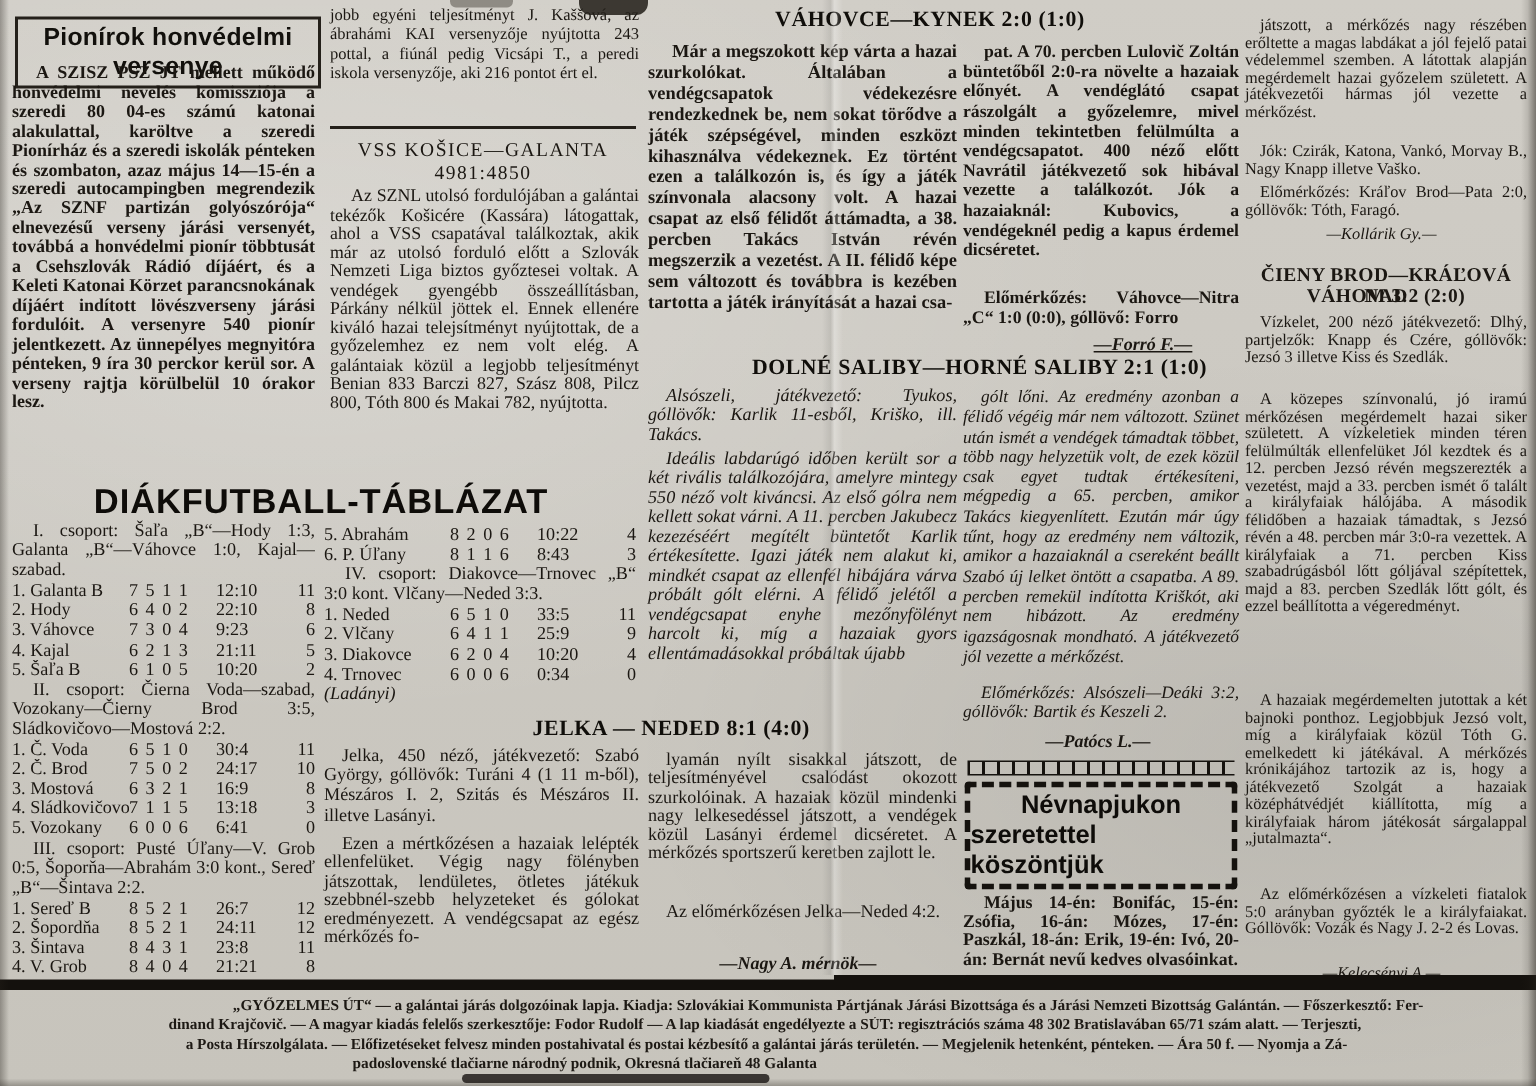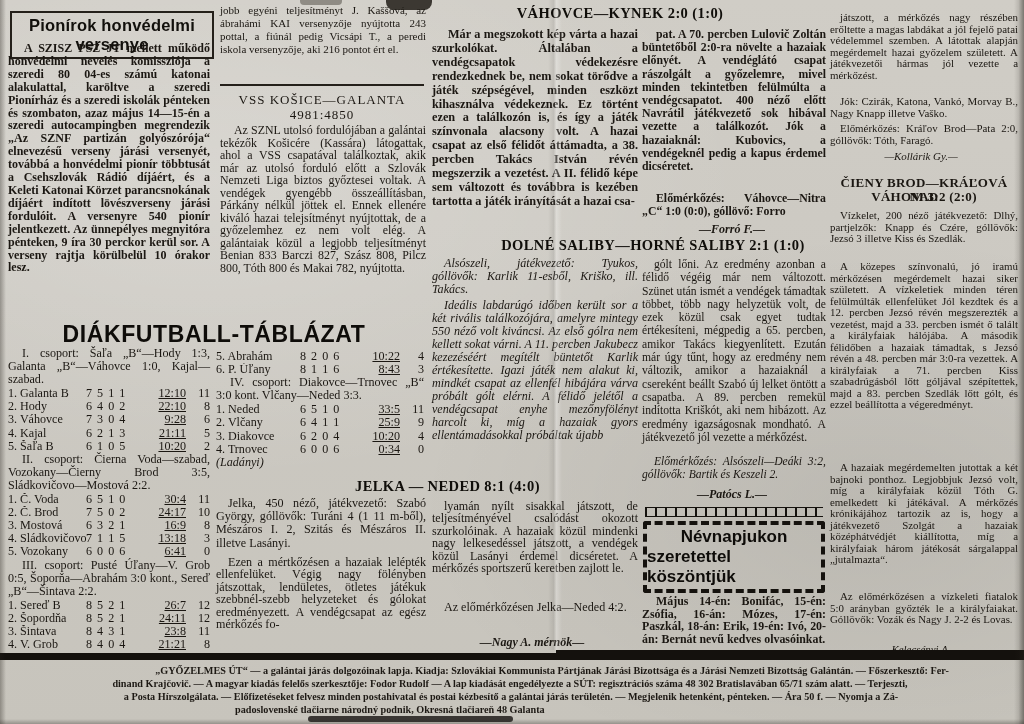--- a/index.html
+++ b/index.html
@@ -29,32 +29,32 @@
   .col1-body{font-size:12px;line-height:12.9px;font-weight:bold;text-indent:16px;}
   .col2-top{font-size:11px;line-height:13px;}
   .vss-head{font-size:13px;letter-spacing:1px;}
   .vss-body{font-size:11.9px;line-height:12.5px;text-indent:14px;}
 
   .tblock{font-size:12.1px;line-height:13.1px;}
   .tintro{text-indent:14px;text-align:justify;margin:0 0 1px 0;}
   .trow{display:flex;white-space:nowrap;}
   .t-team{flex:1;overflow:hidden;}
   .t-rec{width:58px;letter-spacing:1px;}
-  .t-goals{width:42px;text-align:right;text-decoration:underline;}
+  .t-goals{width:42px;text-align:left;}
   .t-pts{width:24px;text-align:right;}
   .t-sign{font-style:italic;padding-right:14px;}
 
   .vah-left{font-size:12.3px;line-height:13.9px;font-weight:bold;text-indent:16px;}
   .vah-right{font-size:11.8px;line-height:13.2px;font-weight:bold;text-indent:14px;}
   .pre-line{font-size:11.8px;line-height:13px;font-weight:bold;text-indent:14px;}
   .sign-line{font-size:12px;font-style:italic;font-weight:bold;}
 
   .dolne-lead{font-size:12.1px;line-height:13.2px;font-style:italic;text-indent:12px;}
   .dolne-left{font-size:12.1px;line-height:13px;font-style:italic;text-indent:12px;}
-  .dolne-right{font-size:11.6px;line-height:13.3px;text-indent:12px;}
+  .dolne-right{font-size:11.6px;line-height:13.3px;font-style:italic;text-indent:12px;}
   .dolne-pre{font-size:11.6px;line-height:13px;font-style:italic;text-indent:12px;}
 
   .jelka-lead{font-size:12.1px;line-height:13.2px;text-indent:12px;}
   .jelka-body{font-size:12.1px;line-height:12.4px;text-indent:12px;}
 
   .c5{font-size:10.9px;line-height:11.5px;}
   .c5 p{margin:0;text-indent:10px;text-align:justify;}
   .cieny-title{font-family:"Liberation Serif",serif;font-weight:bold;font-size:13px;line-height:14px;letter-spacing:.3px;}
 
   .squares{height:8px;border-top:1.6px solid #15120e;border-bottom:1.6px solid #15120e;
@@ -105,21 +105,21 @@
         <div class="trow">
           <span class="t-team">2. Hody</span>
           <span class="t-rec">6 4 0 2</span>
           <span class="t-goals">22:10</span>
           <span class="t-pts">8</span>
         </div>
 
         <div class="trow">
           <span class="t-team">3. Váhovce</span>
           <span class="t-rec">7 3 0 4</span>
-          <span class="t-goals">9:28</span>
+          <span class="t-goals">9:23</span>
           <span class="t-pts">6</span>
         </div>
 
         <div class="trow">
           <span class="t-team">4. Kajal</span>
           <span class="t-rec">6 2 1 3</span>
           <span class="t-goals">21:11</span>
           <span class="t-pts">5</span>
         </div>
 
@@ -249,21 +249,21 @@
           <span class="t-pts">0</span>
         </div>
       </div>
     <div class="t-sign">(Ladányi)</div>
   </div>
 
   <div class="abs match-title ctr" style="left:495px;top:5px;width:250px;">VÁHOVCE—KYNEK 2:0 (1:0)</div>
   <div class="abs vah-left just" style="left:432px;top:28px;width:206px;">Már a megszokott kép várta a hazai szurkolókat. Általában a vendégcsapatok védekezésre rendezkednek be, nem sokat törődve a játék szépségével, minden eszközt kihasználva védekeznek. Ez történt ezen a találkozón is, és így a játék színvonala alacsony volt. A hazai csapat az első félidőt áttámadta, a 38. percben Takács István révén megszerzik a vezetést. A II. félidő képe sem változott és továbbra is kezében tartotta a játék irányítását a hazai csa-</div>
   <div class="abs vah-right just" style="left:642px;top:28px;width:184px;">pat. A 70. percben Lulovič Zoltán büntetőből 2:0-ra növelte a hazaiak előnyét. A vendéglátó csapat rászolgált a győzelemre, mivel minden tekintetben felülmúlta a vendégcsapatot. 400 néző előtt Navrátil játékvezető sok hibával vezette a találkozót. Jók a hazaiaknál: Kubovics, a vendégeknél pedig a kapus érdemel dicséretet.</div>
   <div class="abs pre-line just" style="left:642px;top:192px;width:184px;">Előmérkőzés: Váhovce—Nitra „C“ 1:0 (0:0), góllövő: Forro</div>
-  <div class="abs sign-line rt" style="left:642px;top:222px;width:180px;">—Forró F.—</div>
+  <div class="abs sign-line rt" style="left:672px;top:222px;width:180px;text-decoration:underline;">—Forró F.—</div>
 
   <div class="abs match-title ctr" style="left:478px;top:237px;width:350px;">DOLNÉ SALIBY—HORNÉ SALIBY 2:1 (1:0)</div>
   <div class="abs dolne-lead just" style="left:432px;top:257px;width:206px;">Alsószeli, játékvezető: Tyukos, góllövők: Karlik 11-esből, Kriško, ill. Takács.</div>
   <div class="abs dolne-left just" style="left:432px;top:299px;width:206px;">Ideális labdarúgó időben került sor a két rivális találkozójára, amelyre mintegy 550 néző volt kiváncsi. Az első gólra nem kellett sokat várni. A 11. percben Jakubecz kezezéséért megítélt büntetőt Karlik értékesítette. Igazi játék nem alakut ki, mindkét csapat az ellenfél hibájára várva próbált gólt elérni. A félidő jelétől a vendégcsapat enyhe mezőnyfölényt harcolt ki, míg a hazaiak gyors ellentámadásokkal próbáltak újabb</div>
   <div class="abs dolne-right just" style="left:642px;top:258px;width:184px;">gólt lőni. Az eredmény azonban a félidő végéig már nem változott. Szünet után ismét a vendégek támadtak többet, több nagy helyzetük volt, de ezek közül csak egyet tudtak értékesíteni, mégpedig a 65. percben, amikor Takács kiegyenlített. Ezután már úgy tűnt, hogy az eredmény nem változik, amikor a hazaiaknál a csereként beállt Szabó új lelket öntött a csapatba. A 89. percben remekül indította Kriškót, aki nem hibázott. Az eredmény igazságosnak mondható. A játékvezető jól vezette a mérkőzést.</div>
   <div class="abs dolne-pre just" style="left:642px;top:455px;width:184px;">Előmérkőzés: Alsószeli—Deáki 3:2, góllövők: Bartik és Keszeli 2.</div>
   <div class="abs sign-line rt" style="left:642px;top:487px;width:180px;">—Patócs L.—</div>
 
   <div class="abs match-title ctr" style="left:325px;top:478px;width:245px;">JELKA — NEDED 8:1 (4:0)</div>
   <div class="abs jelka-lead just" style="left:216px;top:497px;width:210px;">Jelka, 450 néző, játékvezető: Szabó György, góllövők: Turáni 4 (1 11 m-ből), Mészáros I. 2, Szitás és Mészáros II. illetve Lasányi.</div>

